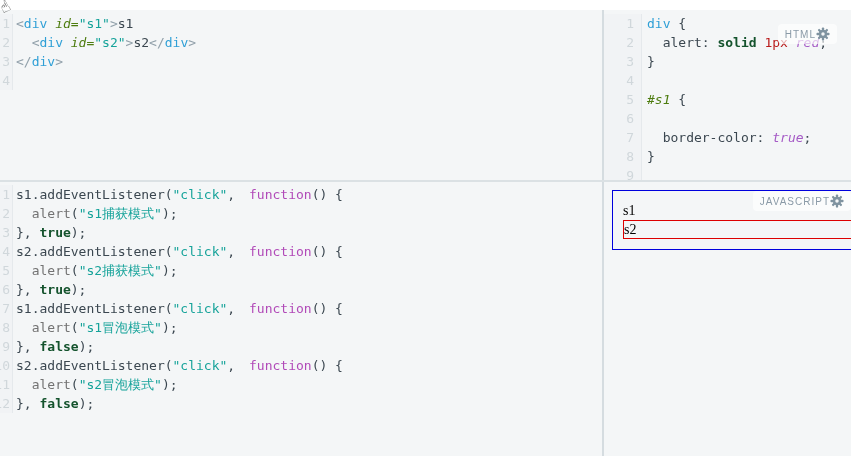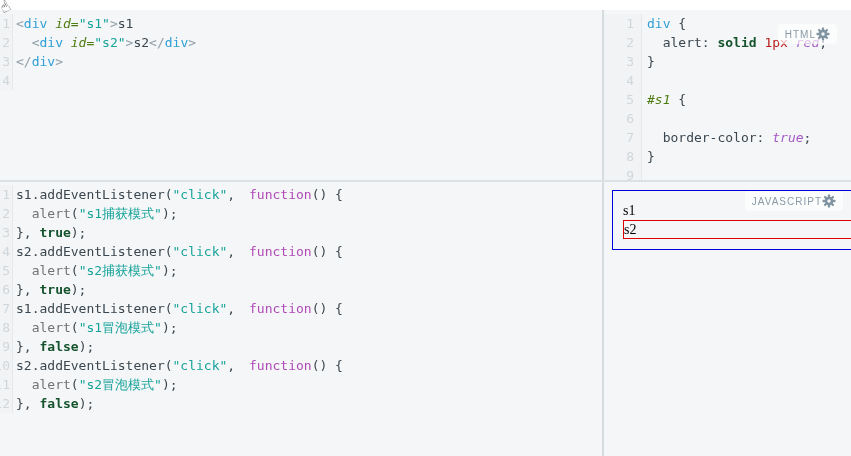--- a/index.html
+++ b/index.html
@@ -31,21 +31,21 @@
   .tk-kw{color:#b14ab8;margin-left:6px;}
   .tk-atom{color:#14532d;font-weight:bold;}
   .tk-num{color:#b91c1c;}
   .tk-val{color:#a55ac6;font-style:italic;}
   .tk-fn{color:#737373;}
 
   .panel-label{position:absolute;display:flex;align-items:center;
                background:rgba(255,255,255,0.65);border-radius:4px;padding:3px 7px;
                color:#8a9aa7;font-size:10px;letter-spacing:1px;z-index:5;}
   #html-label{right:14px;top:24px;}
-  #js-label{right:8px;top:191px;}
+  #js-label{right:0;top:191px;}
   .gear{display:block;}
 
   #result{position:absolute;left:604px;top:182px;width:247px;height:274px;
           background:#f4f6f7;overflow:hidden;}
   .rbox-outer{margin:8px;border:1px solid #0000dd;padding:10px;width:270px;
               font-family:"Liberation Serif",serif;font-size:14px;line-height:19px;color:#000;}
   .rbox-inner{border:1px solid #dd0000;line-height:17px;}
 
   .cursor-hand{position:absolute;left:0px;top:-3px;font-family:"DejaVu Sans",sans-serif;
                font-size:16px;color:#3a3a3a;transform:rotate(-28deg);z-index:9;}

